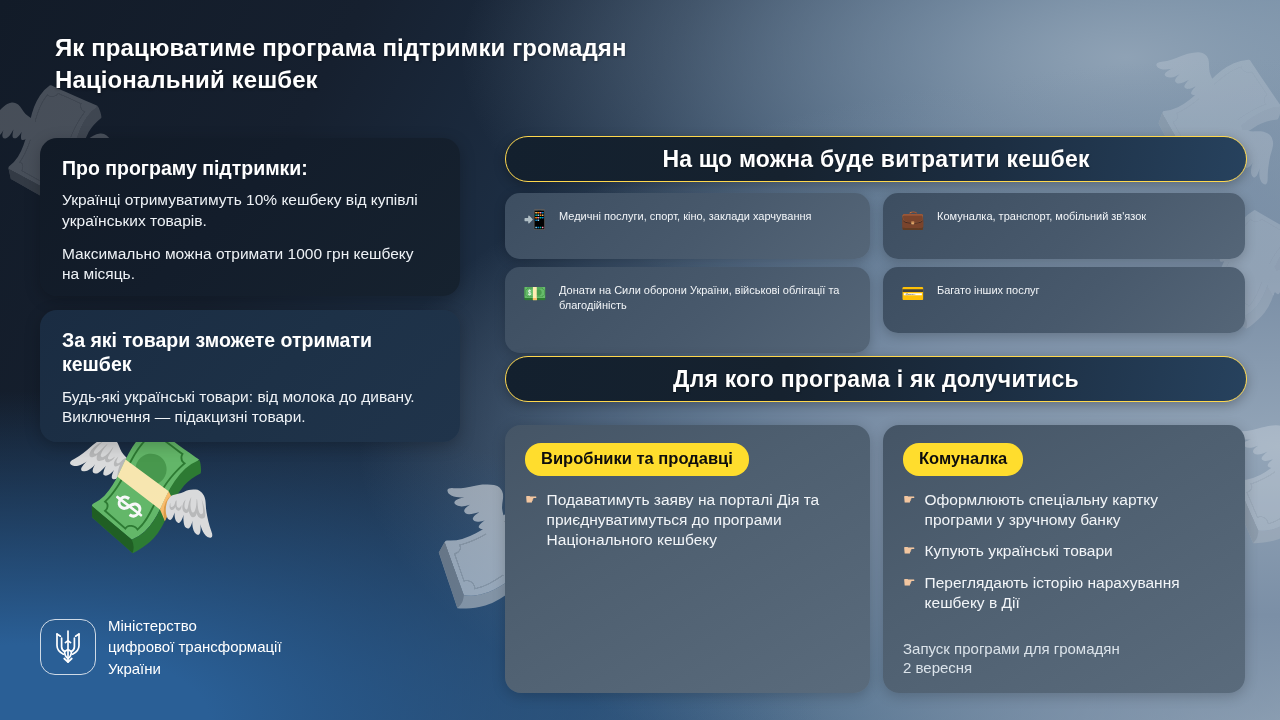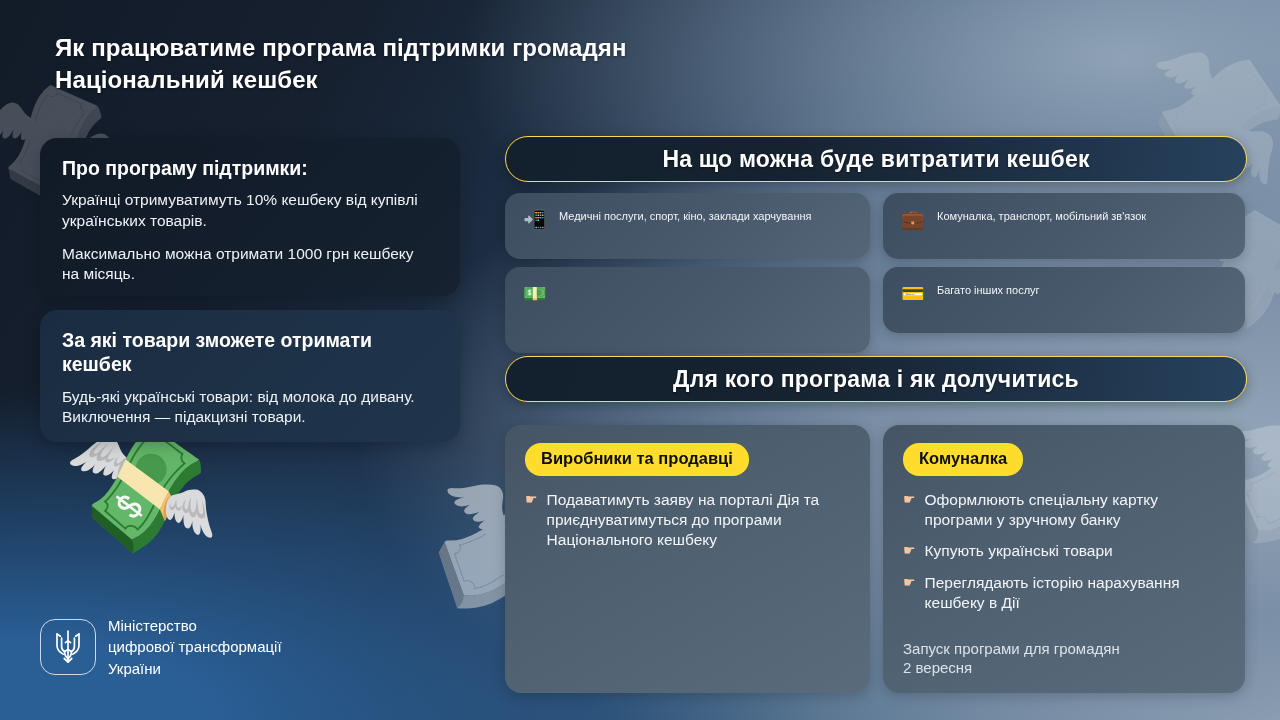--- a/index.html
+++ b/index.html
@@ -144,20 +144,21 @@
   <div class="scard" id="sc1">
     <div class="ic">📲</div>
     <div class="tx">Медичні послуги, спорт, кіно, заклади харчування</div>
   </div>
   <div class="scard" id="sc2">
     <div class="ic">💼</div>
     <div class="tx">Комуналка, транспорт, мобільний зв'язок</div>
   </div>
   <div class="scard" id="sc3">
     <div class="ic">💵</div>
+    <div class="tx">Донати на Сили оборони України, військові облігації та благодійність</div>
   </div>
   <div class="scard" id="sc4">
     <div class="ic">💳</div>
     <div class="tx">Багато інших послуг</div>
   </div>
 
   <div class="pill" id="pill2">
     <span>Для кого програма і як долучитись</span>
   </div>
 

